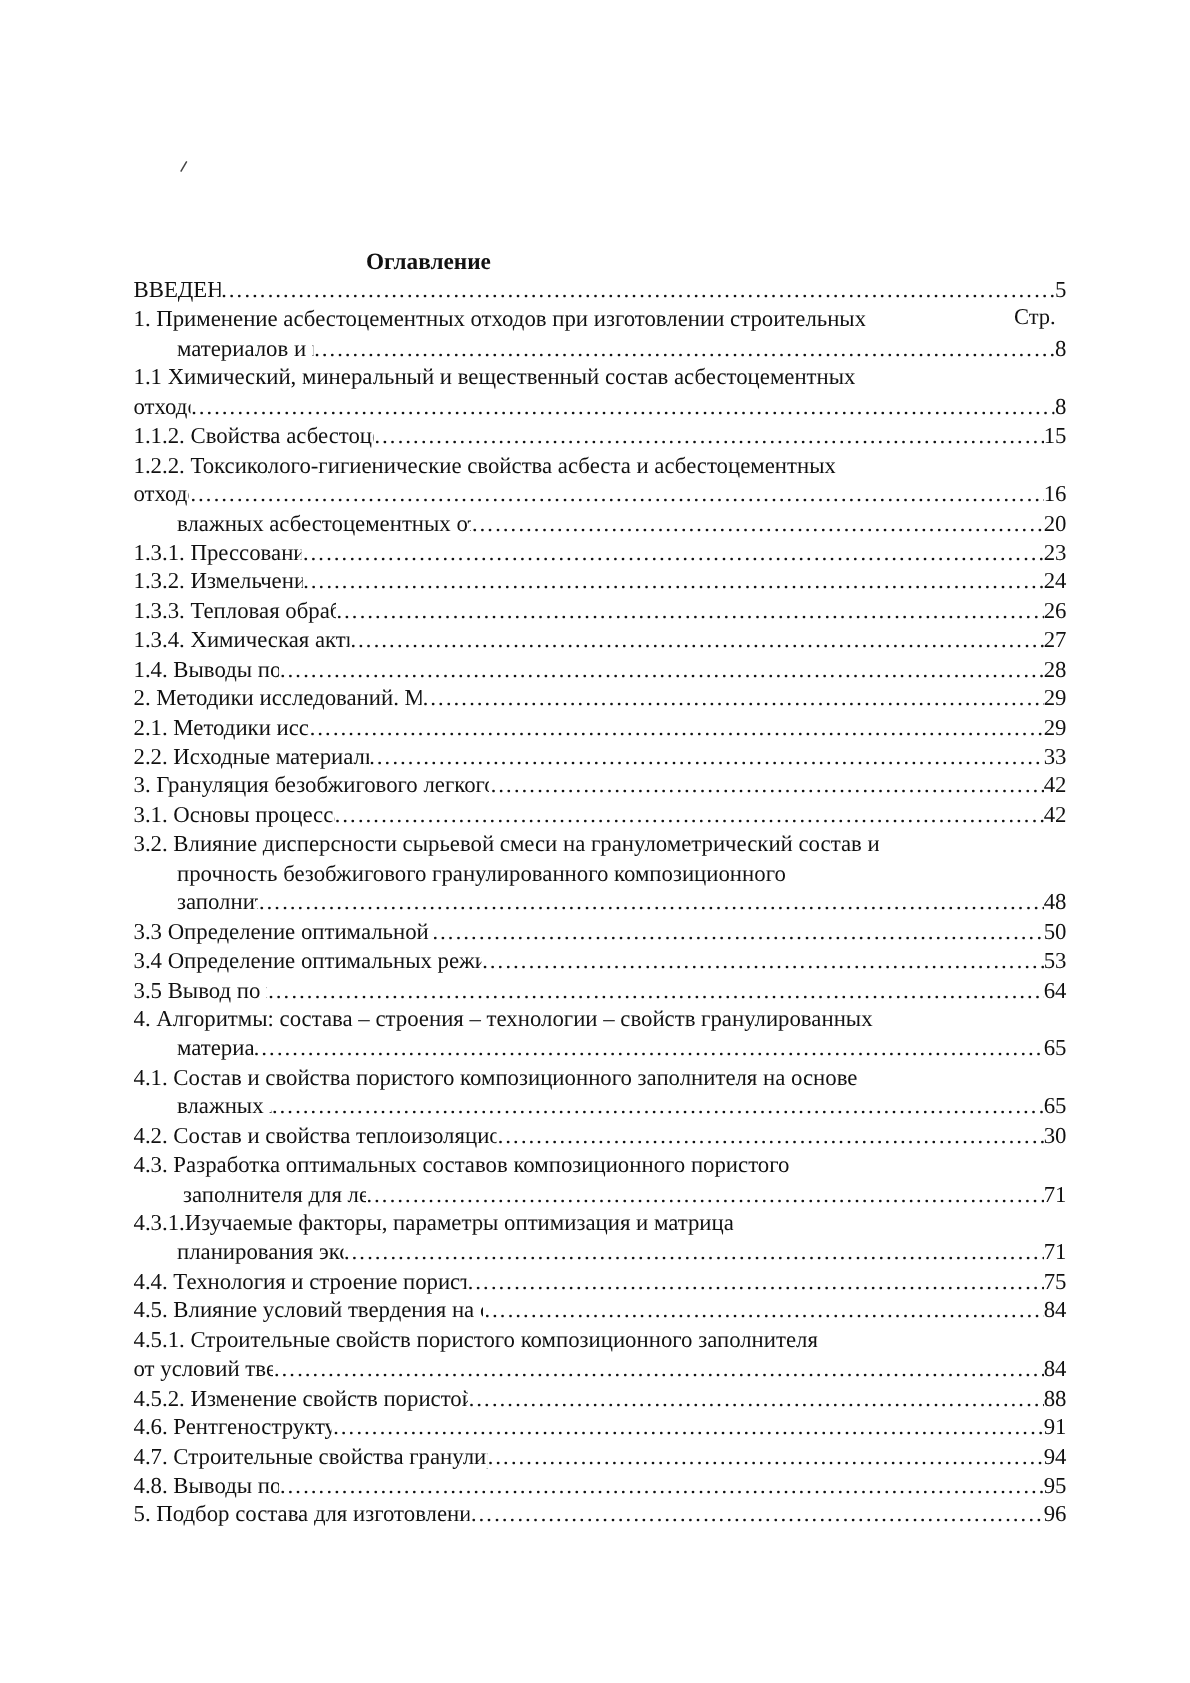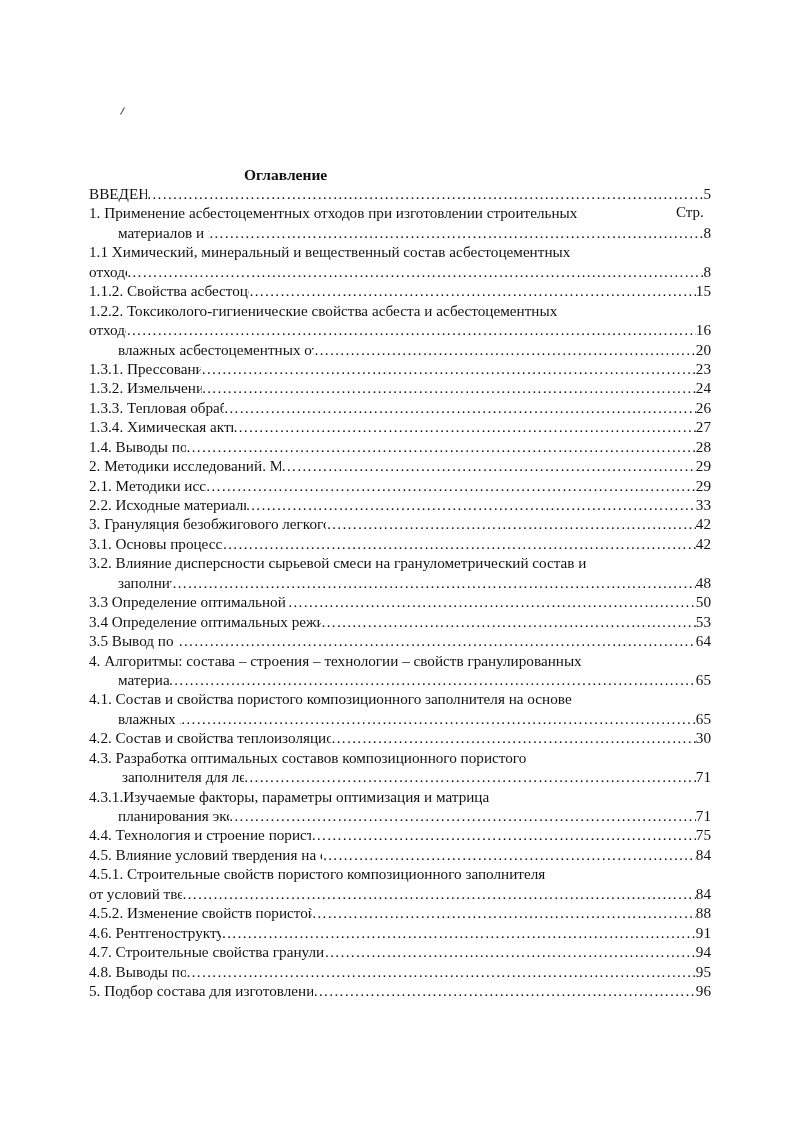--- a/index.html
+++ b/index.html
@@ -115,20 +115,23 @@
     </div>
     <div class="row">
       <span class="txt">3.1. Основы процесса грануляции</span>
       <span class="dots"></span>
       <span class="pg">42</span>
     </div>
     <div class="row">
       <span class="txt">3.2. Влияние дисперсности сырьевой смеси на гранулометрический состав и</span>
     </div>
     <div class="row i1">
+      <span class="txt">прочность  безобжигового гранулированного композиционного</span>
+    </div>
+    <div class="row i1">
       <span class="txt">заполнителя</span>
       <span class="dots"></span>
       <span class="pg">48</span>
     </div>
     <div class="row">
       <span class="txt">3.3  Определение оптимальной влажности сырьевой смеси</span>
       <span class="dots"></span>
       <span class="pg">50</span>
     </div>
     <div class="row">

